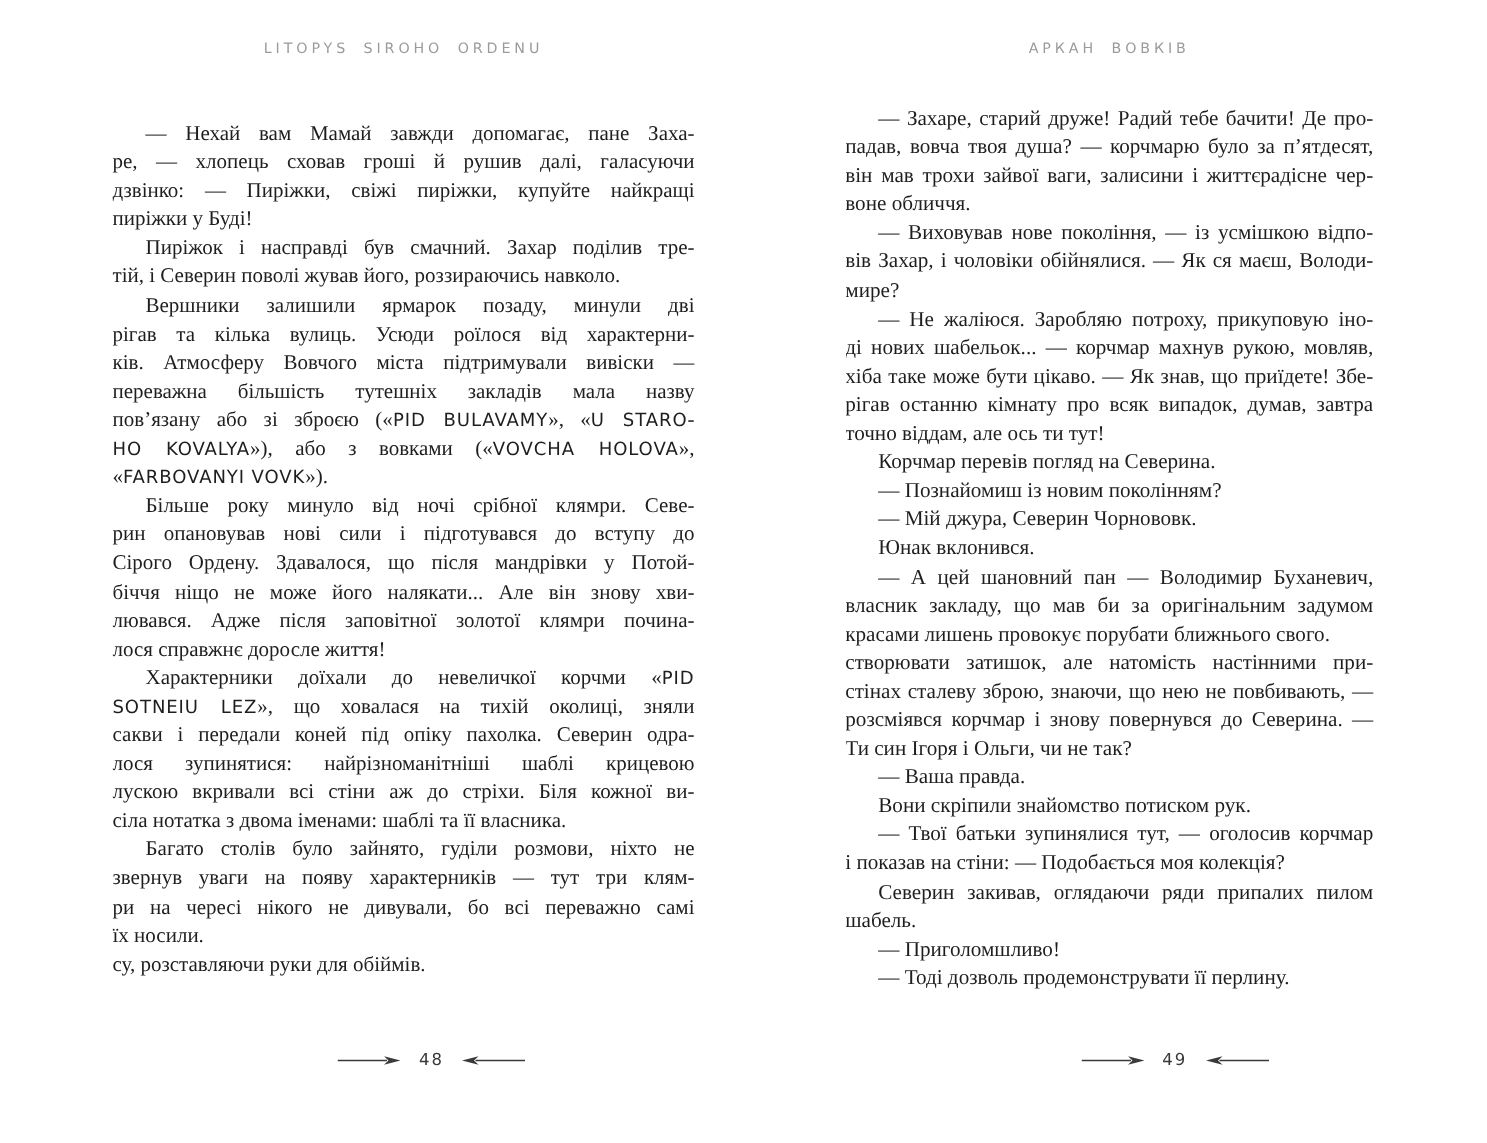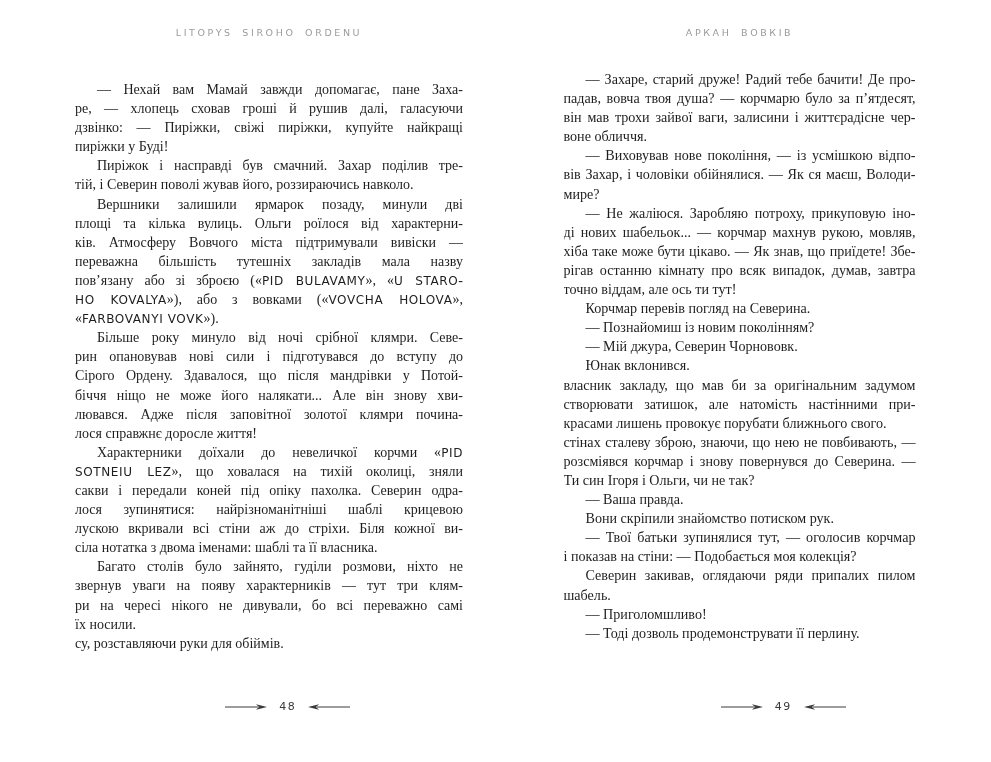--- a/index.html
+++ b/index.html
@@ -50,21 +50,21 @@
   <div class="page page-left">
     <div class="running-header">LITOPYS SIROHO ORDENU</div>
     <div class="page-body">
         <div class="line indent">— Нехай вам Мамай завжди допомагає, пане Заха-</div>
         <div class="line">ре, — хлопець сховав гроші й рушив далі, галасуючи</div>
         <div class="line">дзвінко: — Пиріжки, свіжі пиріжки, купуйте найкращі</div>
         <div class="line end">пиріжки у Буді!</div>
         <div class="line indent">Пиріжок і насправді був смачний. Захар поділив тре-</div>
         <div class="line end">тій, і Северин поволі жував його, роззираючись навколо.</div>
         <div class="line indent">Вершники залишили ярмарок позаду, минули дві</div>
-        <div class="line">площі та кілька вулиць. Ольги роїлося від характерни-</div>
+        <div class="line">рігав та кілька вулиць. Усюди роїлося від характерни-</div>
         <div class="line">ків. Атмосферу Вовчого міста підтримували вивіски —</div>
         <div class="line">переважна більшість тутешніх закладів мала назву</div>
         <div class="line">пов’язану або зі зброєю («<span class="latin">PID BULAVAMY</span>», «<span class="latin">U STARO</span>-</div>
         <div class="line"><span class="latin">HO KOVALYA</span>»), або з вовками («<span class="latin">VOVCHA HOLOVA</span>»,</div>
         <div class="line end">«<span class="latin">FARBOVANYI VOVK</span>»).</div>
         <div class="line indent">Більше року минуло від ночі срібної клямри. Севе-</div>
         <div class="line">рин опановував нові сили і підготувався до вступу до</div>
         <div class="line">Сірого Ордену. Здавалося, що після мандрівки у Потой-</div>
         <div class="line">біччя ніщо не може його налякати... Але він знову хви-</div>
         <div class="line">лювався. Адже після заповітної золотої клямри почина-</div>
@@ -106,23 +106,24 @@
         <div class="line end">мире?</div>
         <div class="line indent">— Не жаліюся. Заробляю потроху, прикуповую іно-</div>
         <div class="line">ді нових шабельок... — корчмар махнув рукою, мовляв,</div>
         <div class="line">хіба таке може бути цікаво. — Як знав, що приїдете! Збе-</div>
         <div class="line">рігав останню кімнату про всяк випадок, думав, завтра</div>
         <div class="line end">точно віддам, але ось ти тут!</div>
         <div class="line indent end">Корчмар перевів погляд на Северина.</div>
         <div class="line indent end">— Познайомиш із новим поколінням?</div>
         <div class="line indent end">— Мій джура, Северин Чорнововк.</div>
         <div class="line indent end">Юнак вклонився.</div>
+        <div class="line indent">— А цей шановний пан — Володимир Буханевич,</div>
         <div class="line">власник закладу, що мав би за оригінальним задумом</div>
+        <div class="line end">красами лишень провокує порубати ближнього свого.</div>
         <div class="line">створювати затишок, але натомість настінними при-</div>
-        <div class="line end">красами лишень провокує порубати ближнього свого.</div>
         <div class="line">стінах сталеву зброю, знаючи, що нею не повбивають, —</div>
         <div class="line">розсміявся корчмар і знову повернувся до Северина. —</div>
         <div class="line end">Ти син Ігоря і Ольги, чи не так?</div>
         <div class="line indent end">— Ваша правда.</div>
         <div class="line indent end">Вони скріпили знайомство потиском рук.</div>
         <div class="line indent">— Твої батьки зупинялися тут, — оголосив корчмар</div>
         <div class="line end">і показав на стіни: — Подобається моя колекція?</div>
         <div class="line indent">Северин закивав, оглядаючи ряди припалих пилом</div>
         <div class="line end">шабель.</div>
         <div class="line indent end">— Приголомшливо!</div>

